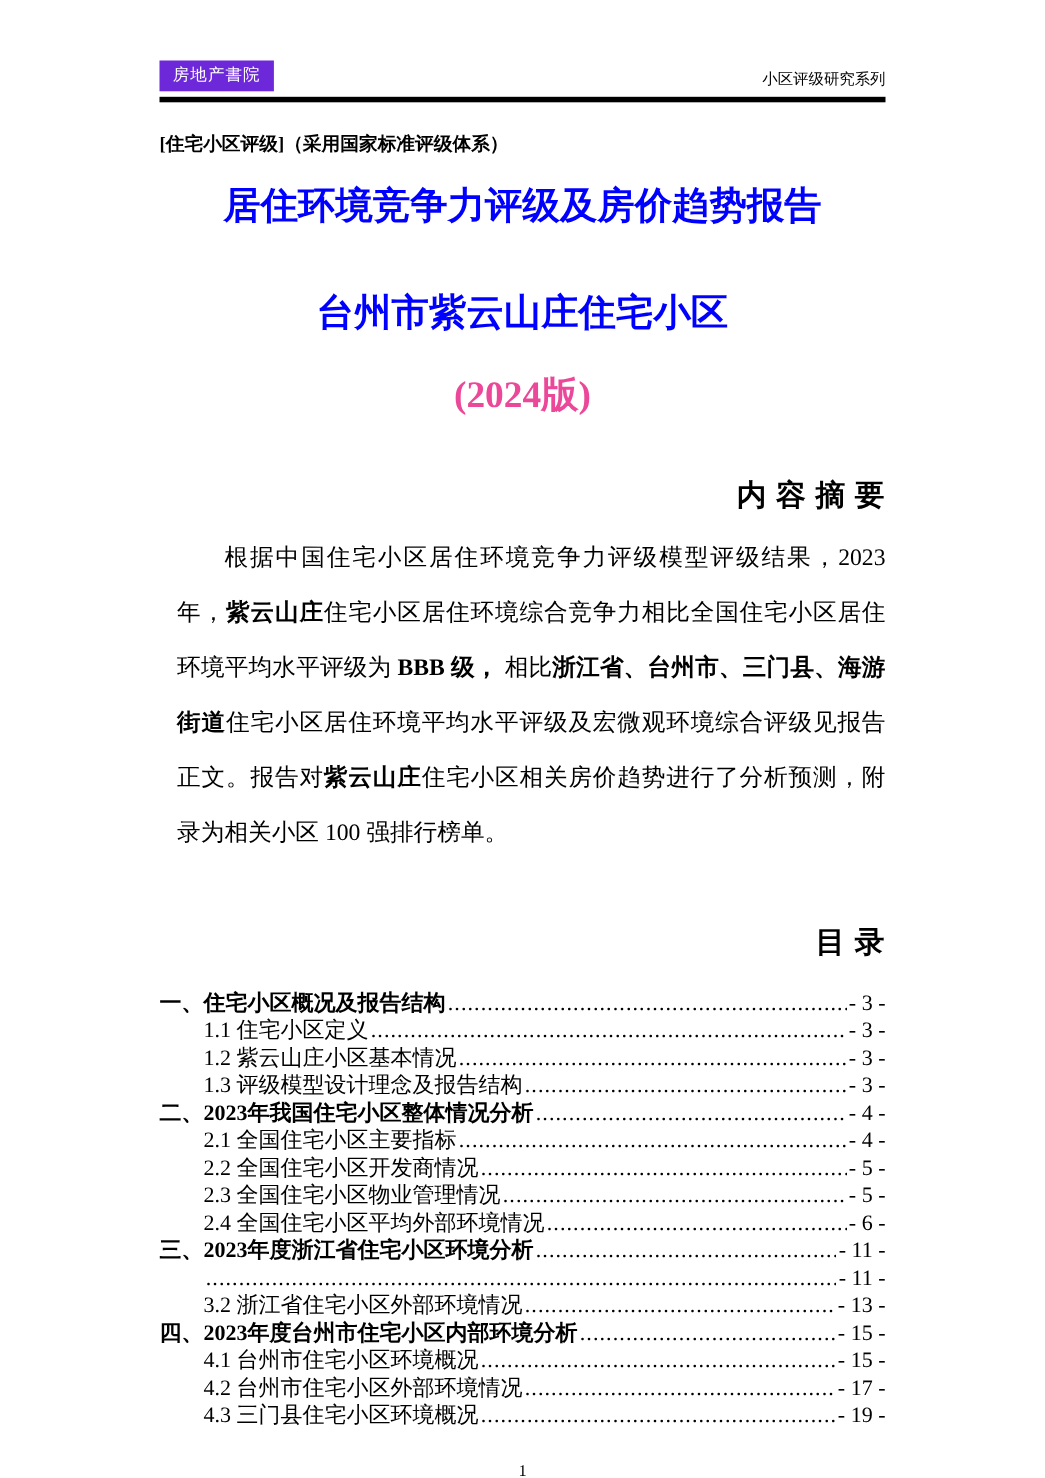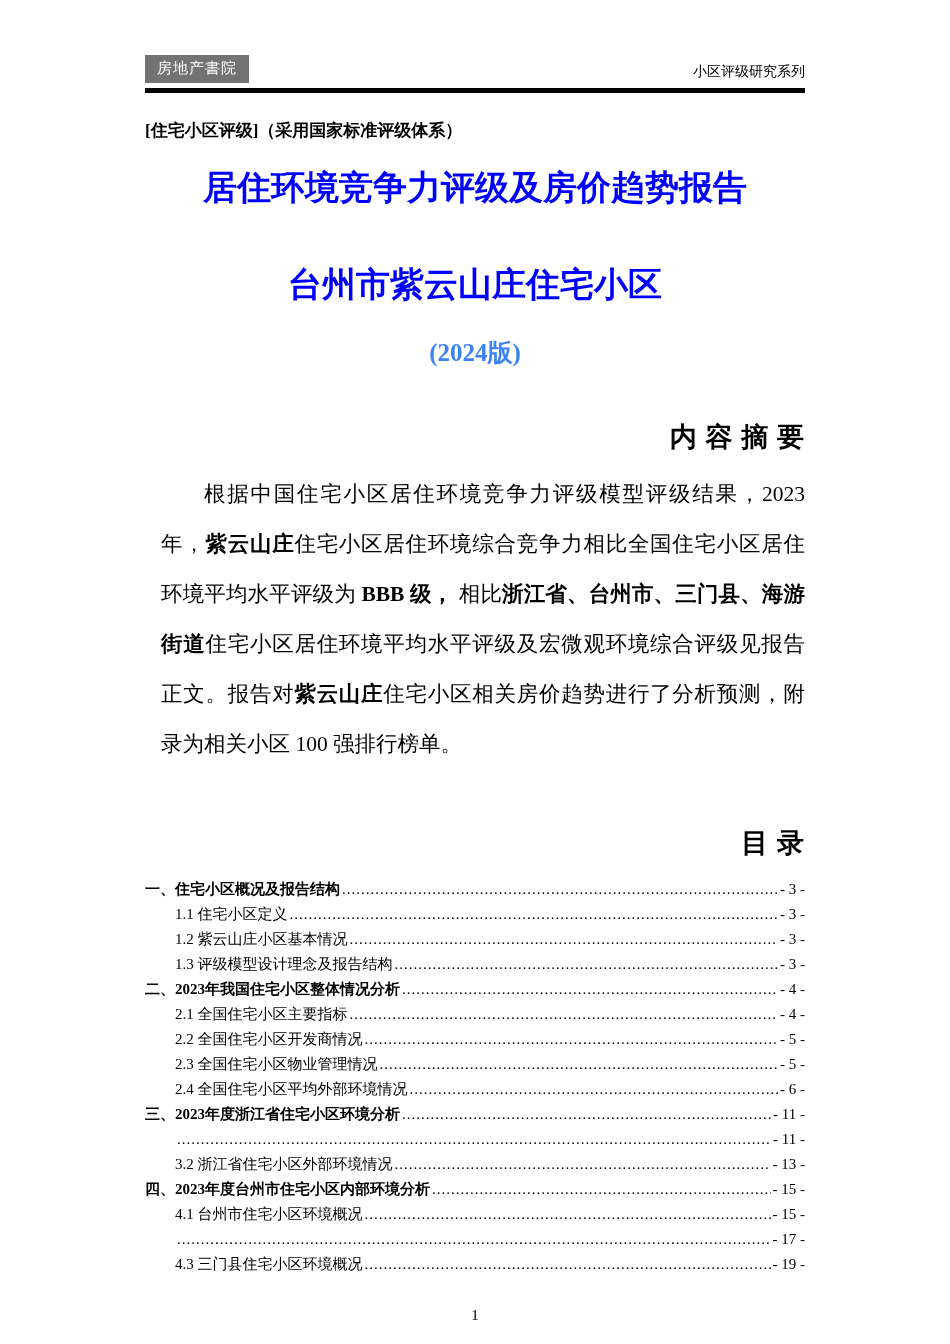--- a/index.html
+++ b/index.html
@@ -23,21 +23,21 @@
 
   
   .doc-header {
     display: flex;
     justify-content: space-between;
     align-items: flex-end;
     border-bottom: 5px solid #000000;
     padding-bottom: 5px;
   }
   .brand-badge {
-    background: #737373;
+    background: #6d28d9;
     color: #ffffff;
     font-size: 15px;
     padding: 4px 12px 5px 12px;
     letter-spacing: 1px;
   }
   .series-label {
     font-size: 14px;
     padding-bottom: 2px;
   }
 
@@ -54,23 +54,23 @@
     color: #0000ff;
     font-weight: bold;
     font-size: 34px;
     margin: 0;
     line-height: 1.15;
   }
   .title-line1 { margin-top: 58px; }
   .title-line2 { margin-top: 26px; }
   .edition {
     text-align: center;
-    color: #3b82f6;
-    font-weight: bold;
-    font-size: 25px;
+    color: #ec4899;
+    font-weight: bold;
+    font-size: 34px;
     margin-top: 32px;
   }
 
   
   .section-heading {
     text-align: right;
     font-size: 27px;
     font-weight: bold;
     letter-spacing: 1px;
     margin: 0;
@@ -84,22 +84,22 @@
     font-size: 21.5px;
     line-height: 50px;
     text-align: justify;
     text-indent: 2em;
   }
   .seg { font-weight: normal; }
   .seg.bold { font-weight: bold; }
 
   
   .toc {
-    margin-top: 16px;
-    font-size: 15px;
+    margin-top: 26px;
+    font-size: 20px;
   }
   .toc-row {
     display: flex;
     align-items: baseline;
     line-height: 25px;
   }
   .toc-row.level1 .toc-label { font-weight: bold; }
   .toc-row.level2 { padding-left: 2em; }
   .toc-label { white-space: nowrap; }
   .toc-dots {
@@ -203,20 +203,21 @@
         <span class="toc-label">四、2023年度台州市住宅小区内部环境分析</span>
         <span class="toc-dots">................................................................................................................................................................................................................................................</span>
         <span class="toc-page">- 15 -</span>
       </div>
       <div class="toc-row level2">
         <span class="toc-label">4.1 台州市住宅小区环境概况</span>
         <span class="toc-dots">................................................................................................................................................................................................................................................</span>
         <span class="toc-page">- 15 -</span>
       </div>
       <div class="toc-row level2">
+        <span class="toc-label">4.2 台州市住宅小区外部环境情况</span>
         <span class="toc-dots">................................................................................................................................................................................................................................................</span>
         <span class="toc-page">- 17 -</span>
       </div>
       <div class="toc-row level2">
         <span class="toc-label">4.3 三门县住宅小区环境概况</span>
         <span class="toc-dots">................................................................................................................................................................................................................................................</span>
         <span class="toc-page">- 19 -</span>
       </div>
     </nav>
 

